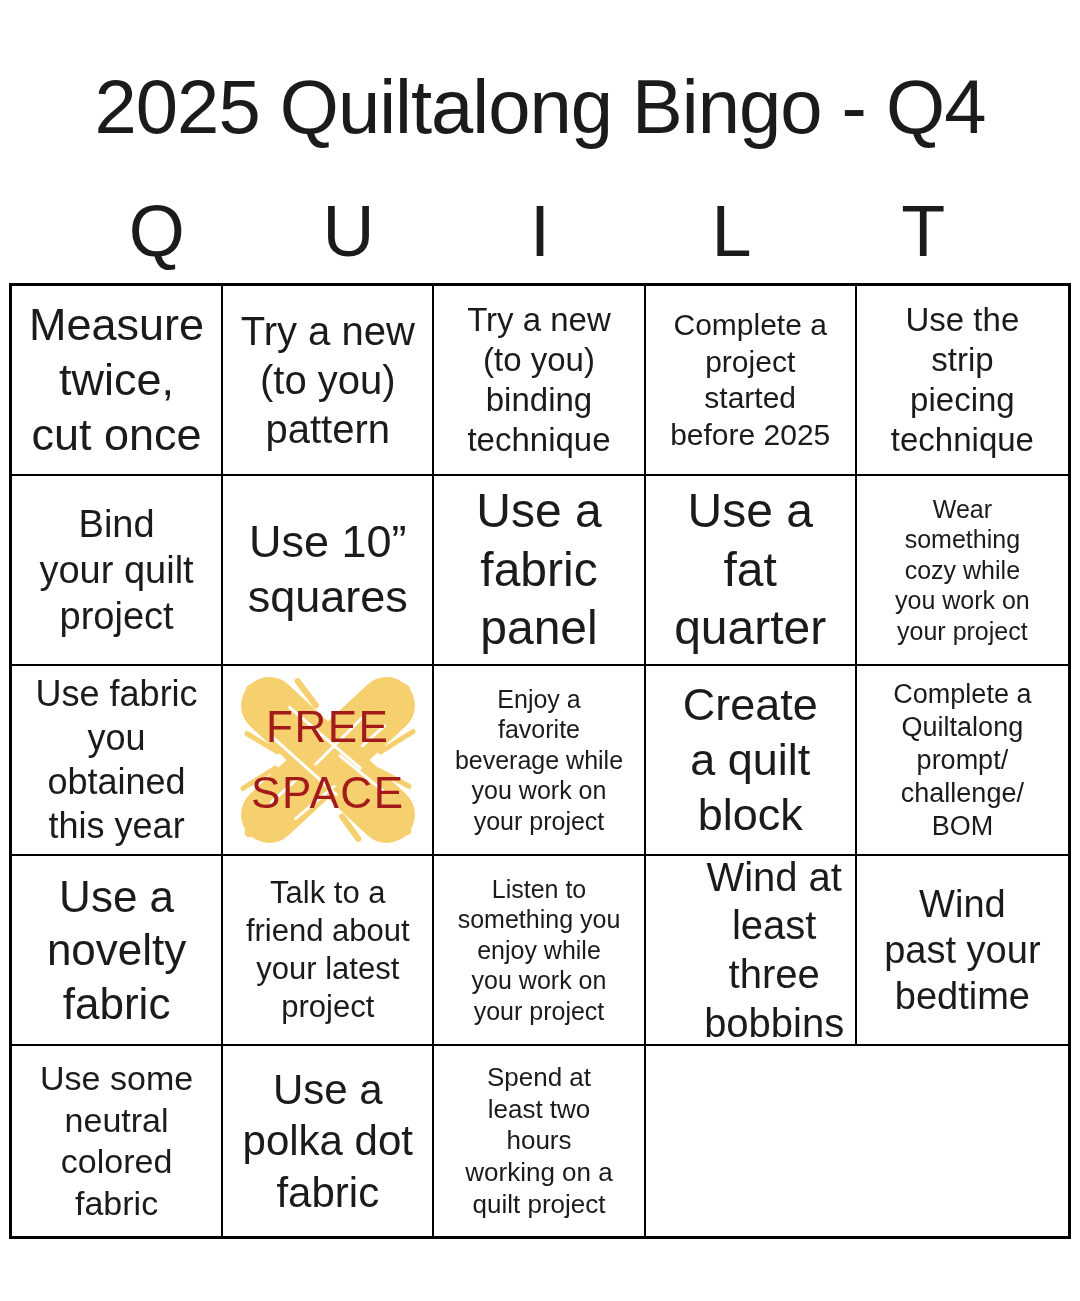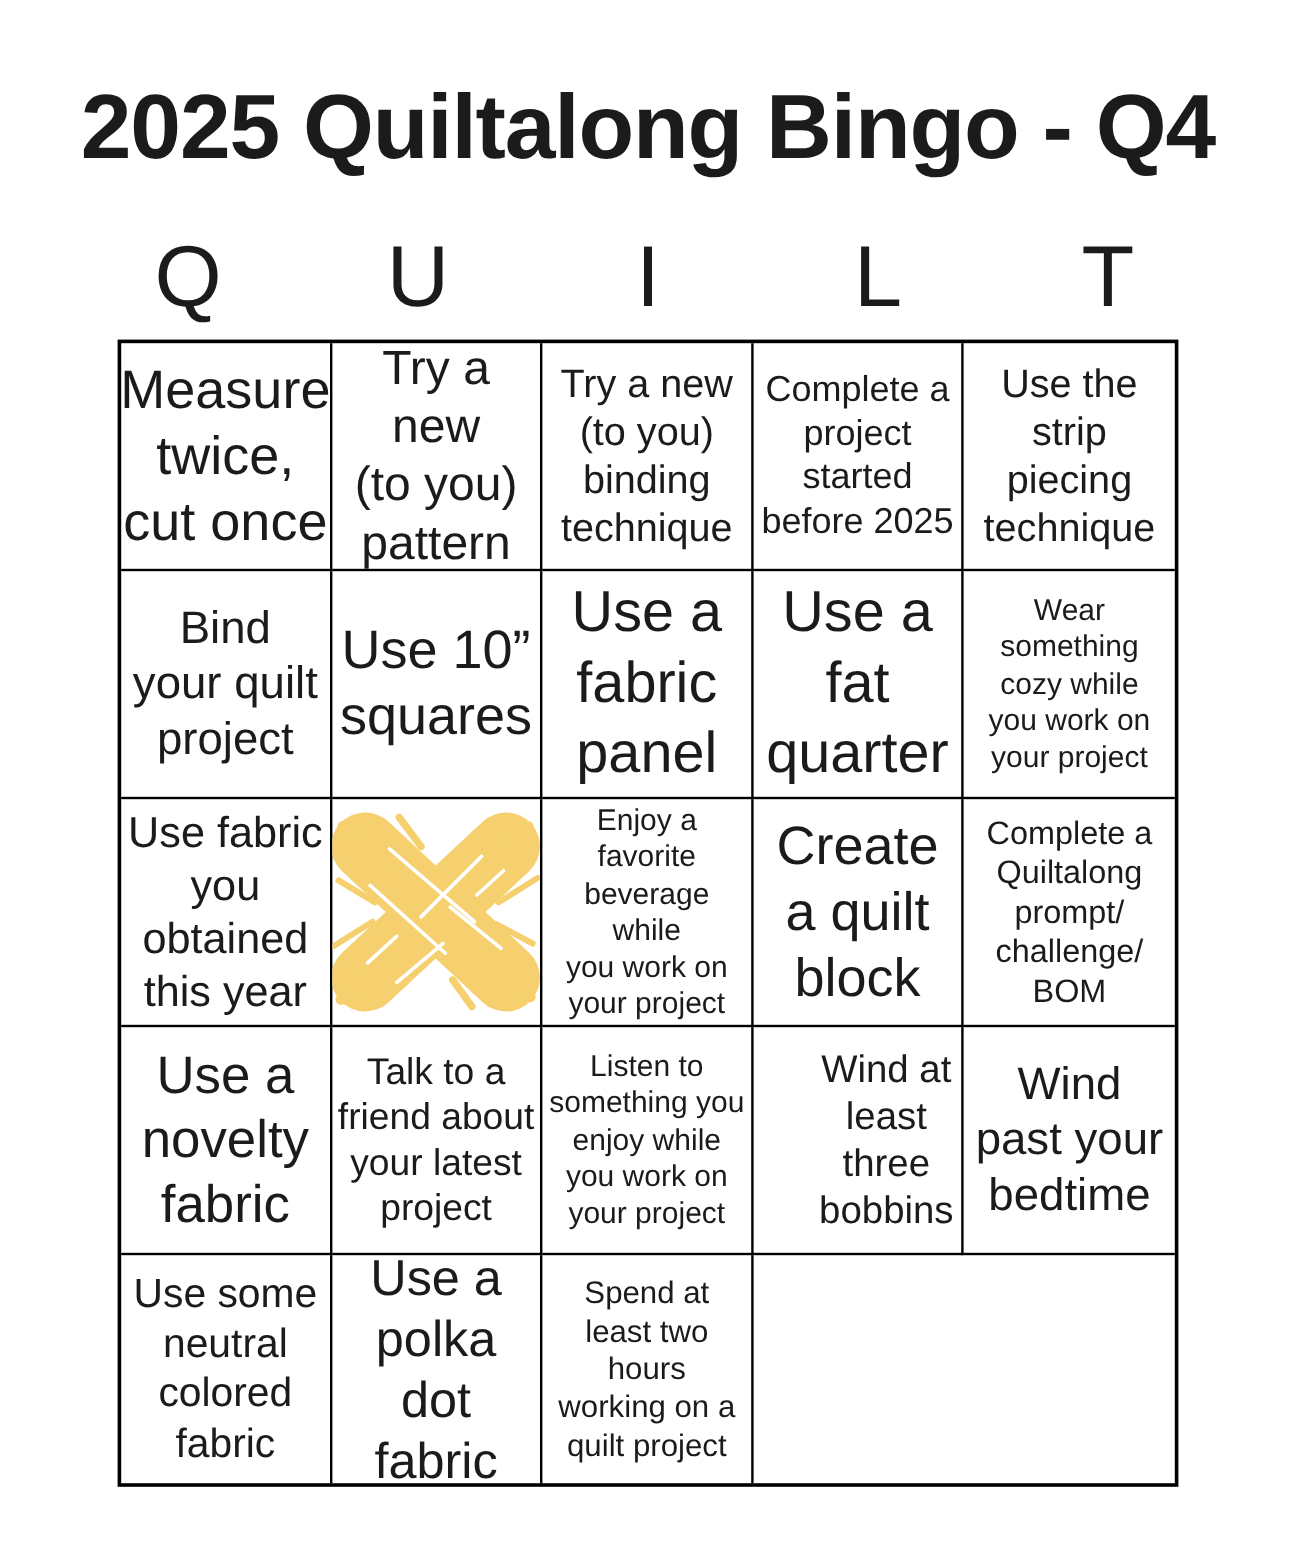--- a/index.html
+++ b/index.html
@@ -15,40 +15,40 @@
     width:1080px;height:1301px;background:var(--bg);
     font-family:"Liberation Sans", sans-serif;
     color:var(--text);
     overflow:hidden;
   }
   .page{width:1080px;height:1301px;position:relative;}
   .title{
     margin:64px 0 0;
     text-align:center;
     font-size:76px;
-    font-weight:700;
+    font-weight:400;
     letter-spacing:-1px;
     line-height:1.12;
     color:var(--text);
   }
   .letters{
     width:958px;
     margin:46px auto 0;
     display:grid;
     grid-template-columns:repeat(5,1fr);
   }
   .letters span{
     text-align:center;
     font-size:72px;
     font-weight:400;
     line-height:1;
     color:var(--text);
   }
   .grid{
-    width:884px;height:956px;
+    width:1062px;height:956px;
     margin:16px auto 0;
     display:grid;
     grid-template-columns:repeat(5,1fr);
     grid-template-rows:repeat(5,1fr);
     border:3px solid var(--border);
     box-sizing:border-box;
     background:var(--bg);
   }
   .cell{
     border-right:2px solid var(--border);
@@ -179,20 +179,22 @@
     <g class="w" stroke-width="3" stroke-linecap="round">
       <path d="M52 38 L122 98"></path>
       <path d="M36 68 L98 124"></path>
       <path d="M128 44 L78 94"></path>
       <path d="M144 120 L102 86"></path>
       <path d="M58 148 L96 116"></path>
       <path d="M34 132 L58 110"></path>
       <path d="M146 56 L124 76"></path>
     </g>
   </svg>
+<span class="txt" style="font-size: 44px;">FREE
+SPACE</span>
       </div>
       <div class="cell">
         <span class="txt" style="font-size: 25px;">Enjoy a
 favorite
 beverage while
 you work on
 your project</span>
       </div>
       <div class="cell">
         <span class="txt" style="font-size: 45px;">Create
@@ -218,21 +220,21 @@
 project</span>
       </div>
       <div class="cell">
         <span class="txt" style="font-size: 25px;">Listen to
 something you
 enjoy while
 you work on
 your project</span>
       </div>
       <div class="cell">
-        <span class="txt" style="font-size: 32px; margin-left: 48px;">Wind at
+        <span class="txt" style="font-size: 40px; margin-left: 48px;">Wind at
 least
 three
 bobbins</span>
       </div>
       <div class="cell">
         <span class="txt" style="font-size: 38px;">Wind
 past your
 bedtime</span>
       </div>
       <div class="cell">

